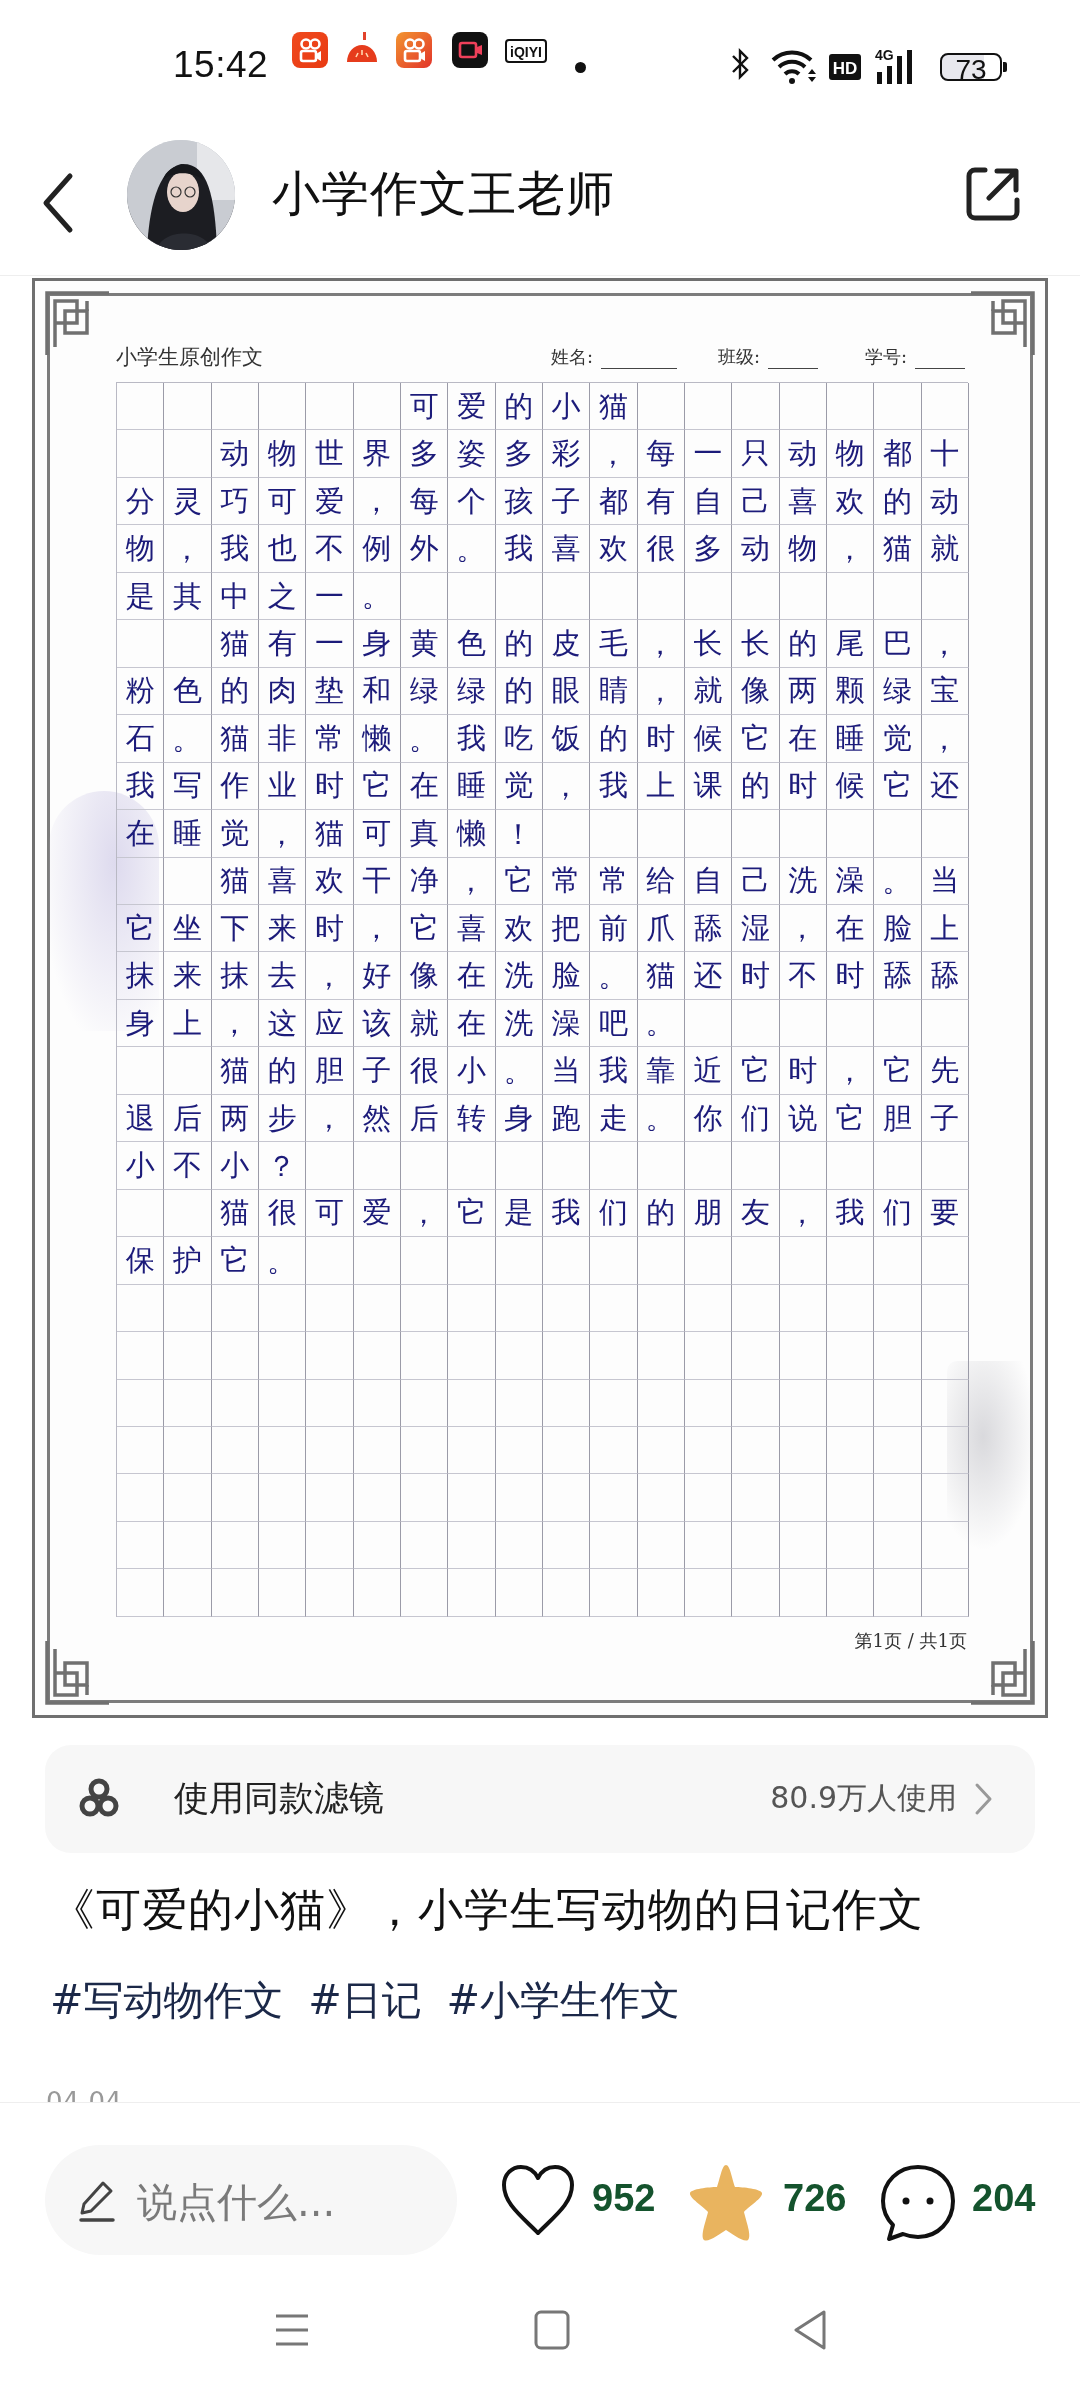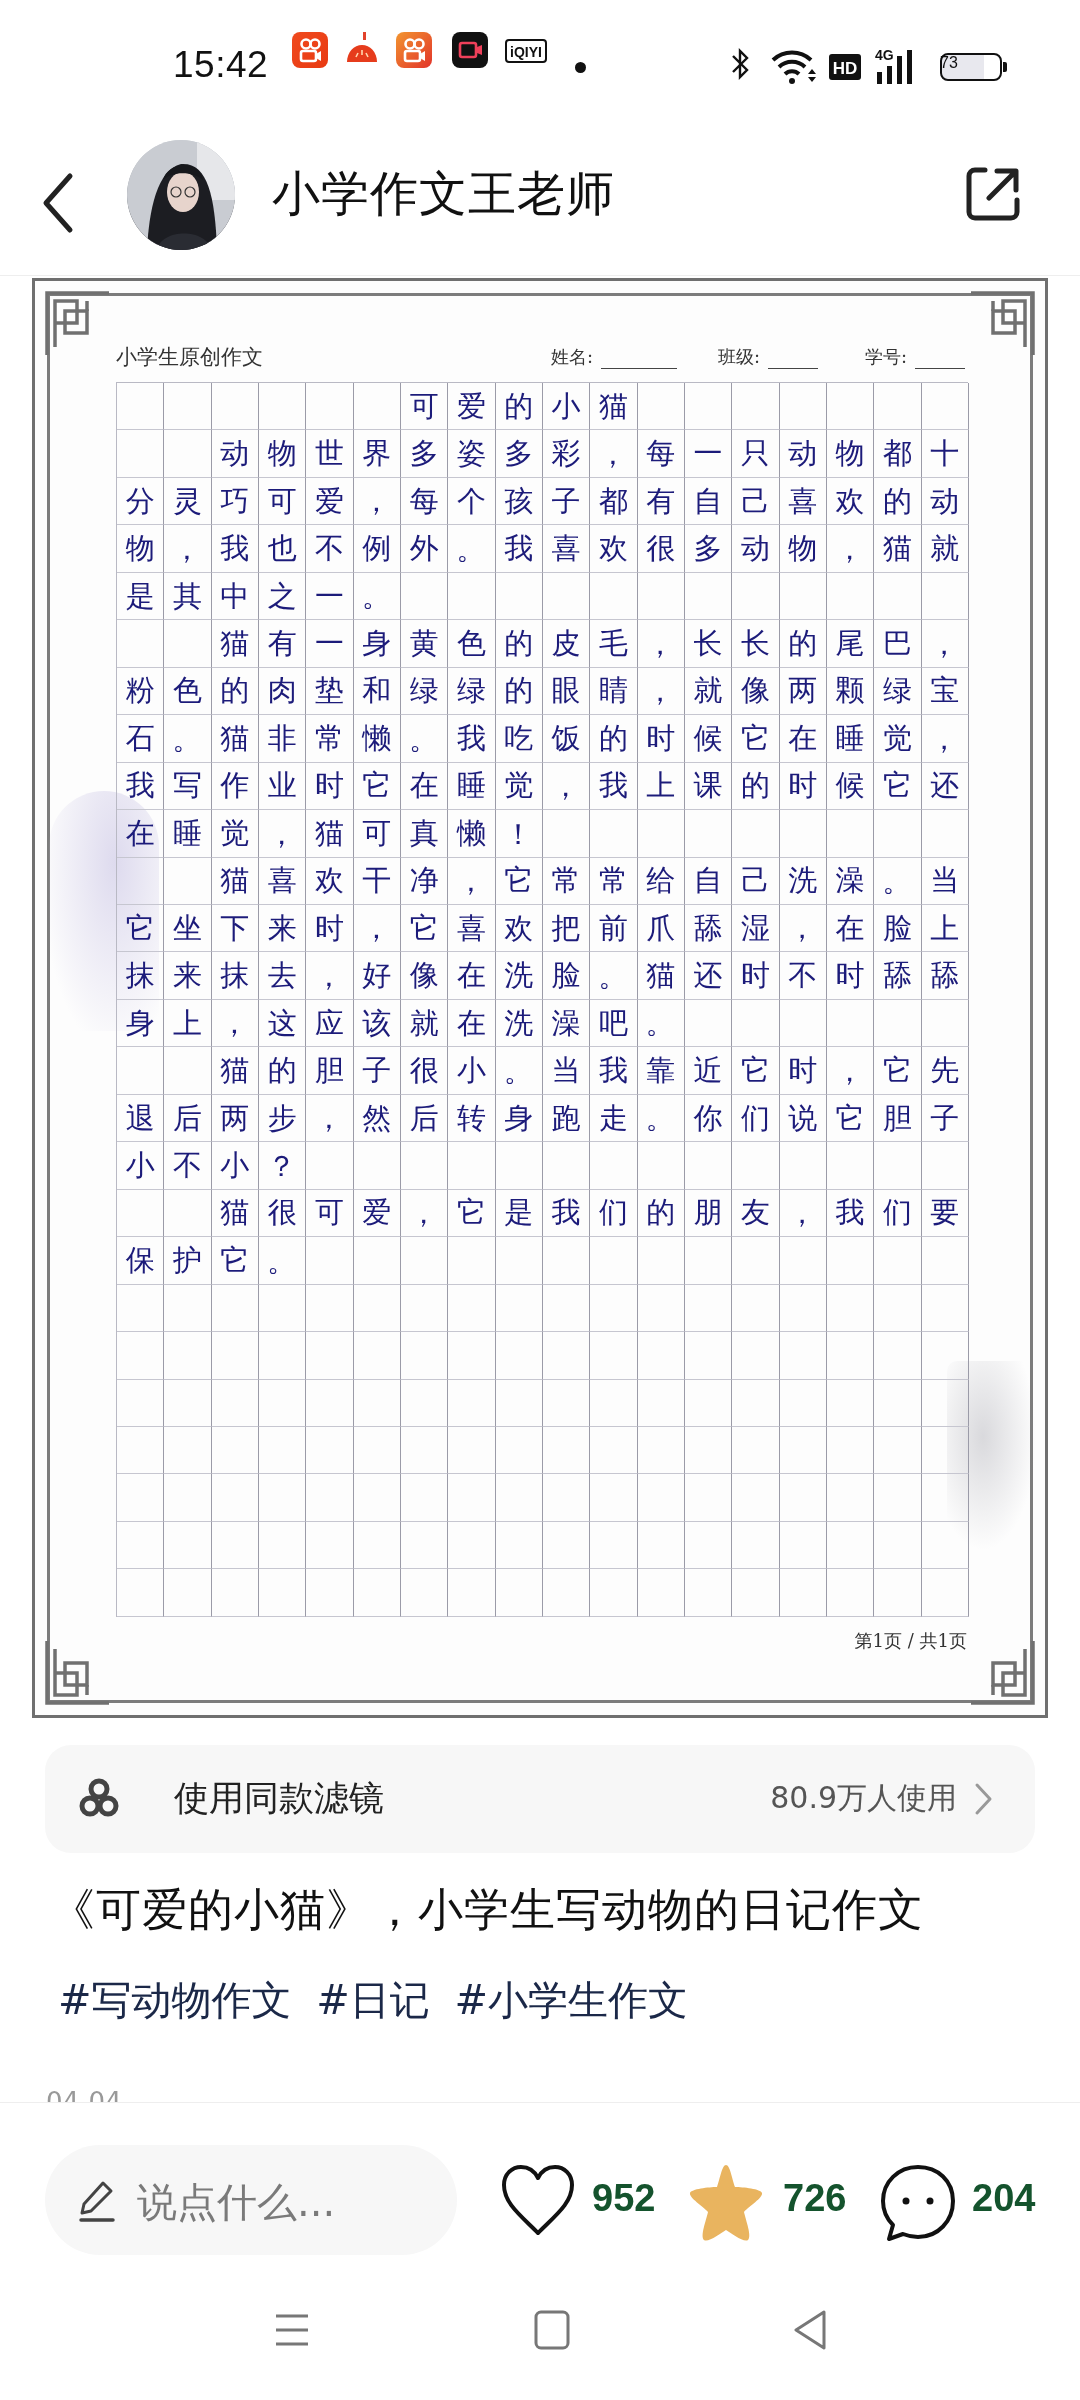--- a/index.html
+++ b/index.html
@@ -60,21 +60,21 @@
 
   
   .filter-card { position: absolute; left: 45px; top: 1745px; width: 990px; height: 108px; background: #f7f7f7; border-radius: 26px; }
   .filter-icon { position: absolute; left: 33px; top: 32px; width: 42px; height: 42px; }
   .filter-label { position: absolute; left: 103px; top: 30px; font-size: 35px; color: #222; margin-left: 26px; }
   .filter-count { position: absolute; right: 78px; top: 33px; font-size: 30px; color: #555; }
   .filter-chevron { position: absolute; right: 40px; top: 36px; width: 22px; height: 36px; }
 
   
   .post-title { position: absolute; left: 50px; top: 1880px; font-size: 45px; color: #111; letter-spacing: 1px; }
-  .hashtags { position: absolute; left: 50px; top: 1973px; font-size: 40px; color: #1b2848; margin-left: 8px; }
+  .hashtags { position: absolute; left: 50px; top: 1973px; font-size: 40px; color: #1b2848; }
   .hashtags span { margin-right: 12px; }
   .post-date { position: absolute; left: 46px; top: 2088px; font-size: 26px; color: #999; height: 14px; overflow: hidden; line-height: 28px; }
 
   
   .action-bar { position: absolute; left: 0; top: 2102px; width: 1080px; height: 190px; background: #fff; border-top: 1px solid #eeeeee; }
   .comment-input { position: absolute; left: 45px; top: 42px; width: 412px; height: 110px; background: #f7f7f7; border-radius: 55px; }
   .pencil-icon { position: absolute; left: 32px; top: 34px; width: 40px; height: 44px; }
   .comment-placeholder { position: absolute; left: 92px; top: 30px; font-size: 40px; color: #7a7a7a; }
   .act { position: absolute; top: 60px; height: 80px; }
   .act svg { position: absolute; left: 0; top: 0; }
@@ -144,21 +144,21 @@
   <svg class="sb-right" style="left:875px;width:44px" viewBox="0 0 44 40">
     <text x="0" y="14" font-size="14" font-weight="bold" fill="#111" font-family="Liberation Sans, sans-serif">4G</text>
     <rect x="2" y="26" width="5" height="12" fill="#111"></rect>
     <rect x="12" y="20" width="5" height="18" fill="#111"></rect>
     <rect x="22" y="10" width="5" height="28" fill="#111"></rect>
     <rect x="32" y="4" width="5" height="34" fill="#111"></rect>
   </svg>
   <div class="sb-right" style="left:940px;width:70px">
     <div style="position:absolute;left:0;top:7px;width:62px;height:28px;border:2.5px solid #111;border-radius:8px;background:linear-gradient(90deg,#e8e8ee 0 73%,#fff 73%);"></div>
     <div style="position:absolute;left:63px;top:16px;width:4px;height:10px;background:#111;border-radius:0 2px 2px 0;"></div>
-    <div style="position:absolute;left:0;top:8px;width:62px;text-align:left;font-size:16px;color:#111;font-family:'Liberation Sans',sans-serif;">73</div>
+    <div style="position:absolute;left:0;top:8px;width:62px;text-align:center;font-size:28px;color:#111;font-family:'Liberation Sans',sans-serif;">73</div>
   </div>
 </div>
 
 <div class="header">
   <svg class="back-btn" viewBox="0 0 44 70">
     <path d="M32 8L8 35l24 27" fill="none" stroke="#222" stroke-width="5" stroke-linecap="round" stroke-linejoin="round"></path>
   </svg>
   <div class="avatar">
     <svg viewBox="0 0 108 110" width="108" height="110">
       <rect width="108" height="110" fill="#c9ccd2"></rect>

